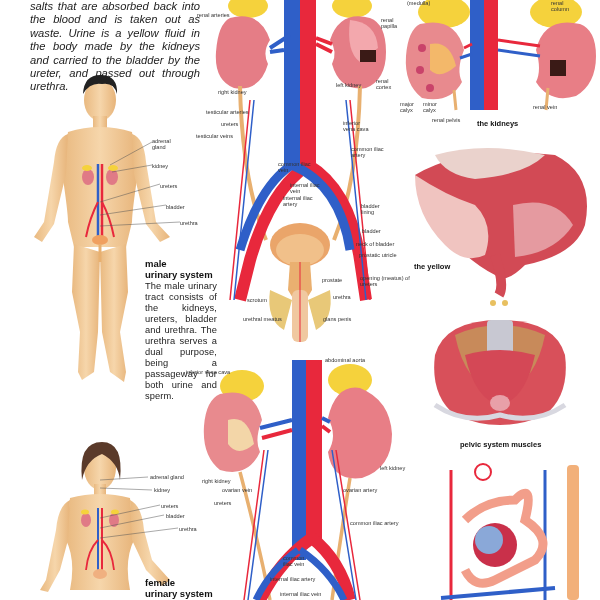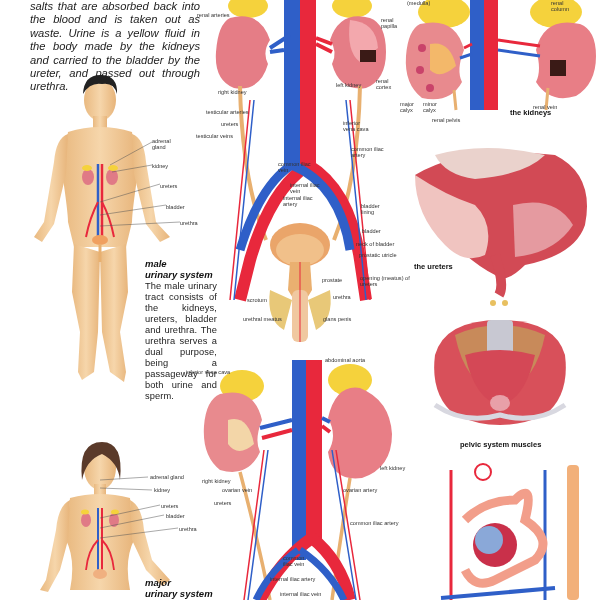--- a/index.html
+++ b/index.html
@@ -2,21 +2,21 @@
 <html><head>
 <meta charset="utf-8">
 <style>
   * { margin:0; padding:0; box-sizing:border-box; }
   html, body { width:600px; height:600px; overflow:hidden; background:#ffffff; }
   body { position:relative; font-family:"Liberation Sans", sans-serif; color:#222; }
   .abs { position:absolute;font-style:italic; }
   .intro { left:30px; top:0px; width:170px; font-size:11.2px; line-height:13.4px; text-align:justify; color:#222; }
   .lbl { position:absolute; font-size:5.6px; line-height:6.4px; color:#333; white-space:nowrap; }
   .lbl.wrap { white-space:normal; }
-  .heading { position:absolute; font-size:9.5px; font-weight:bold; line-height:11px; color:#111;font-style:italic; }
+  .heading { position:absolute; font-size:9.5px; font-weight:bold; line-height:11px; color:#111; }
   .caption { position:absolute; font-size:7.5px; font-weight:bold; color:#111; white-space:nowrap; }
   .desc { position:absolute; font-size:9.3px; line-height:11px; text-align:justify; color:#222; letter-spacing:0.1px; }
   svg { position:absolute; overflow:visible; }
   .leader { stroke:#555; stroke-width:0.5; fill:none; }
 </style>
 </head>
 <body>
 
 <div class="abs intro">salts that are absorbed back into the blood and is taken out as waste. Urine is a yellow fluid in the body made by the kidneys and carried to the bladder by the ureter, and passed out through urethra.</div>
 
@@ -143,32 +143,32 @@
   <path d="M54 90 L56 110 M148 88 L146 110" stroke="#e8b070" stroke-width="3" fill="none"></path>
 </svg>
 <div class="lbl" style="left:407px;top:0px;">(medulla)</div>
 <div class="lbl wrap" style="left:381px;top:17px;width:24px;">renal papilla</div>
 <div class="lbl wrap" style="left:376px;top:78px;width:22px;">renal cortex</div>
 <div class="lbl wrap" style="left:400px;top:101px;width:18px;">major calyx</div>
 <div class="lbl wrap" style="left:423px;top:101px;width:18px;">minor calyx</div>
 <div class="lbl" style="left:432px;top:117px;">renal pelvis</div>
 <div class="lbl wrap" style="left:551px;top:0px;width:26px;">renal column</div>
 <div class="lbl" style="left:533px;top:104px;">renal vein</div>
-<div class="caption" style="left:477px;top:108px;margin-left:33px;">the kidneys</div>
+<div class="caption" style="left:477px;top:119px;">the kidneys</div>
 
 <svg style="left:405px;top:145px;" width="195" height="160" viewBox="0 0 195 160">
   <path d="M10 30 Q60 0 150 10 Q190 30 180 80 Q170 110 120 120 Q100 140 90 130 Q70 120 50 100 Q20 70 10 30Z" fill="#d24a55"></path>
   <path d="M10 30 Q40 50 70 60 Q90 80 80 110 Q60 120 40 100 Q10 70 10 30Z" fill="#f0c4c0"></path>
   <path d="M30 10 Q80 -4 140 10 Q120 30 70 34 Q40 30 30 10Z" fill="#ead2cc"></path>
   <path d="M108 60 Q150 50 168 80 Q150 108 110 112Z" fill="#e59aa0"></path>
   <path d="M90 110 Q100 140 94 150" stroke="#d24a55" stroke-width="10" fill="none"></path>
   <circle cx="88" cy="158" r="3" fill="#e8c060"></circle>
     <circle cx="100" cy="158" r="3" fill="#e8c060"></circle>
 </svg>
-<div class="caption" style="left:414px;top:262px;">the ureters</div>
+<div class="caption" style="left:414px;top:262px;">the yellow</div>
 
 <svg style="left:425px;top:315px;" width="150" height="120" viewBox="0 0 150 120">
   <path d="M10 40 Q20 5 75 5 Q130 5 140 40 Q145 80 120 100 Q75 120 30 100 Q5 80 10 40Z" fill="#d8505a"></path>
   <path d="M30 20 Q75 0 120 20 Q110 70 75 80 Q40 70 30 20Z" fill="#c88a5a"></path>
   <rect x="62" y="5" width="26" height="60" rx="4" fill="#c8c8d2"></rect>
   <path d="M40 40 Q75 30 110 40 Q100 85 75 90 Q50 85 40 40Z" fill="#d44856"></path>
   <ellipse cx="75" cy="88" rx="10" ry="8" fill="#e8a0a8"></ellipse>
   <path d="M10 90 Q40 110 75 100 Q110 110 140 90" stroke="#d8d8e0" stroke-width="5" fill="none"></path>
 </svg>
 <div class="caption" style="left:460px;top:440px;">pelvic system muscles</div>
@@ -202,21 +202,21 @@
 </svg>
 <div class="lbl" style="left:150px;top:474px;">adrenal gland</div>
 <div class="lbl" style="left:154px;top:487px;">kidney</div>
 <div class="lbl" style="left:161px;top:503px;">ureters</div>
 <div class="lbl" style="left:166px;top:513px;">bladder</div>
 <div class="lbl" style="left:179px;top:526px;">urethra</div>
 <svg style="left:100px;top:470px;" width="90" height="70">
   <path class="leader" d="M48 7 L0 10 M52 20 L0 18 M60 35 L0 48 M64 45 L0 58 M78 58 L0 68"></path>
 </svg>
 <div class="heading" style="left:145px;top:577px;">
-  <div>major</div>
+  <div>female</div>
   <div>urinary system</div>
 </div>
 <div class="desc" style="left:145px;top:599px;width:72px;">Essentially, similar</div>
 
 <svg style="left:200px;top:360px;" width="200" height="240" viewBox="0 0 200 240">
   <ellipse cx="42" cy="26" rx="22" ry="16" fill="#f5d23c"></ellipse>
   <ellipse cx="150" cy="20" rx="22" ry="16" fill="#f5d23c"></ellipse>
   <path d="M20 34 Q54 26 62 60 Q54 80 60 92 Q48 118 20 110 Q2 96 4 66 Q6 40 20 34Z" fill="#e88a8e"></path>
   <path d="M28 60 Q48 54 54 84 Q38 98 28 84Z" fill="#f3d6a8"></path>
   <path d="M160 28 Q190 40 192 74 Q192 108 162 118 Q132 122 128 92 Q138 76 128 58 Q136 24 160 28Z" fill="#e87e86"></path>

